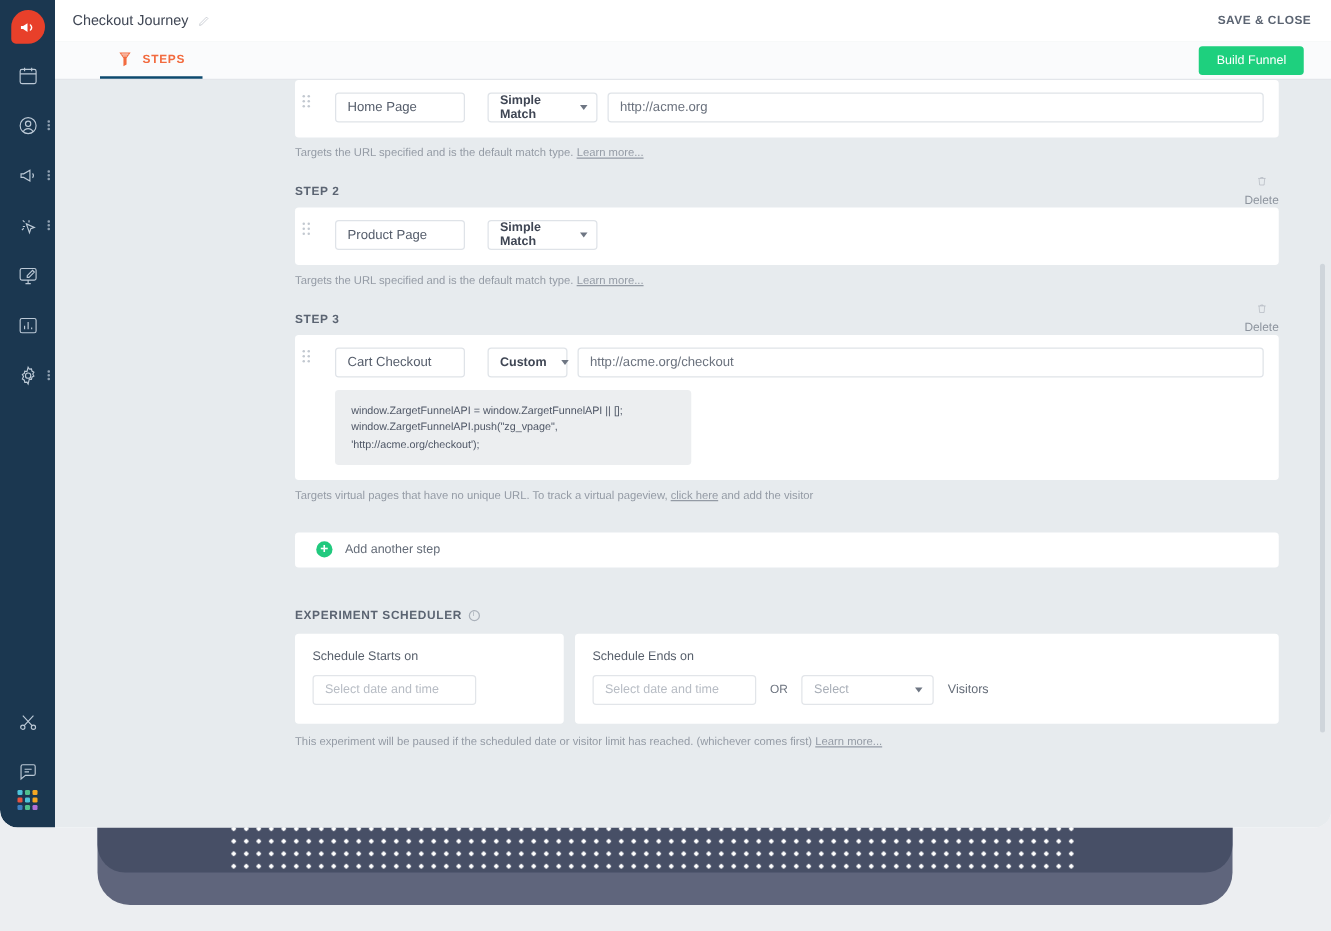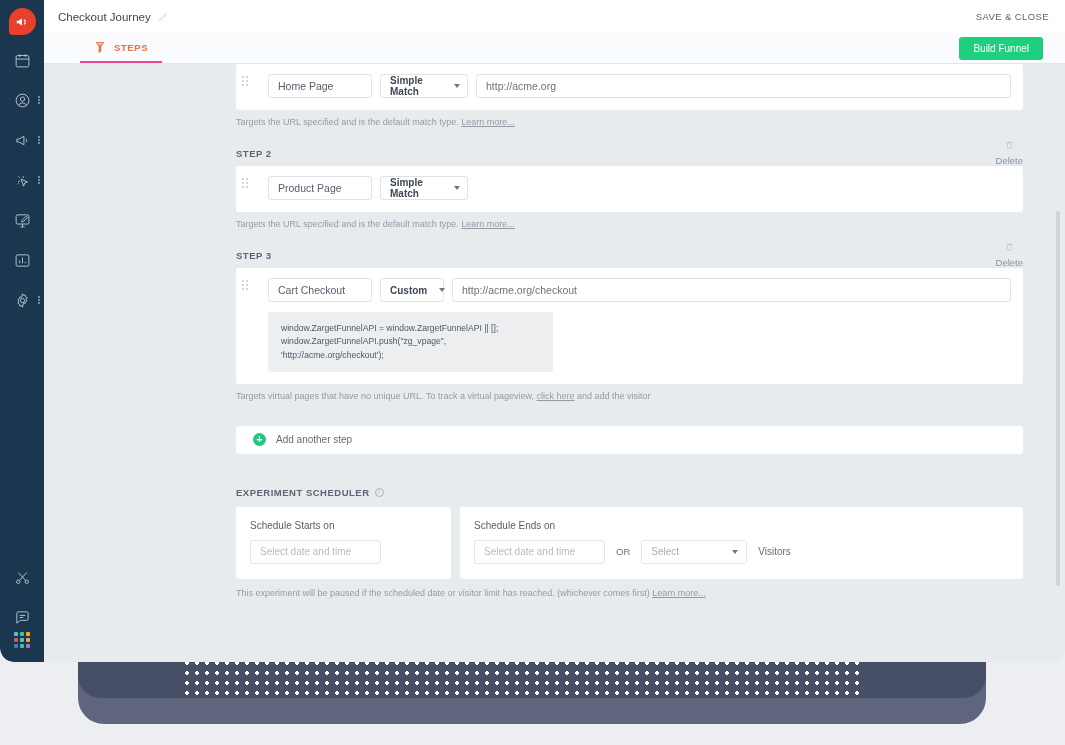--- a/index.html
+++ b/index.html
@@ -115,37 +115,37 @@
     flex: 0 0 33px;
   }
   .topbar-title {
     font-size: 11.5px; color: #3f4654;
   }
   .pencil-icon { margin-left: 7px; display: inline-flex; }
   .pencil-icon svg { width: 10px; height: 10px; stroke: #b0b6bf; fill: none; stroke-width: 1.2; }
   .topbar-spacer { flex: 1; }
   .save-close {
     font-size: 9.5px; letter-spacing: 0.4px;
-    color: #5b6472; font-weight: normal;
+    color: #5b6472; font-weight: bold;
     cursor: pointer;
   }
 
   
   .tabbar {
     height: 31px;
     background: #fafbfc;
     border-bottom: 1px solid #e3e6ea;
     display: flex; align-items: stretch;
     flex: 0 0 31px;
     padding-left: 36px;
   }
   .tab {
     display: flex; align-items: center; gap: 8px;
     padding: 0 14px;
-    border-bottom: 2px solid #ec4899;
+    border-bottom: 2px solid #0c4a6e;
     cursor: pointer;
   }
   .tab-label {
     font-size: 9.5px; letter-spacing: 0.6px;
     color: #f26b3f; font-weight: bold;
   }
   .funnel-icon svg { width: 12px; height: 13px; display: block; }
   .tabbar-spacer { flex: 1; }
   .build-funnel-wrap { display: flex; align-items: center; padding-right: 22px; }
   .build-funnel {
@@ -212,20 +212,21 @@
 
   .select-box {
     height: 24px;
     border: 1px solid #dfe3e8;
     border-radius: 3px;
     display: flex; align-items: center;
     padding: 0 7px 0 9px;
     gap: 12px;
     cursor: pointer;
     background: #fff;
+    margin-left: 10px;
   }
   .select-box.sel-simple { width: 88px; justify-content: space-between; }
   .select-box.sel-custom { width: 64px; justify-content: space-between; }
   .select-val { font-size: 10px; color: #3f4654; font-weight: bold; }
   .caret { width: 0; height: 0; border-left: 3.5px solid transparent; border-right: 3.5px solid transparent; border-top: 4px solid #6e7683; }
 
   .snippet-note {
     font-size: 9.5px; color: #8b939f;
     margin-top: 14px;
   }

